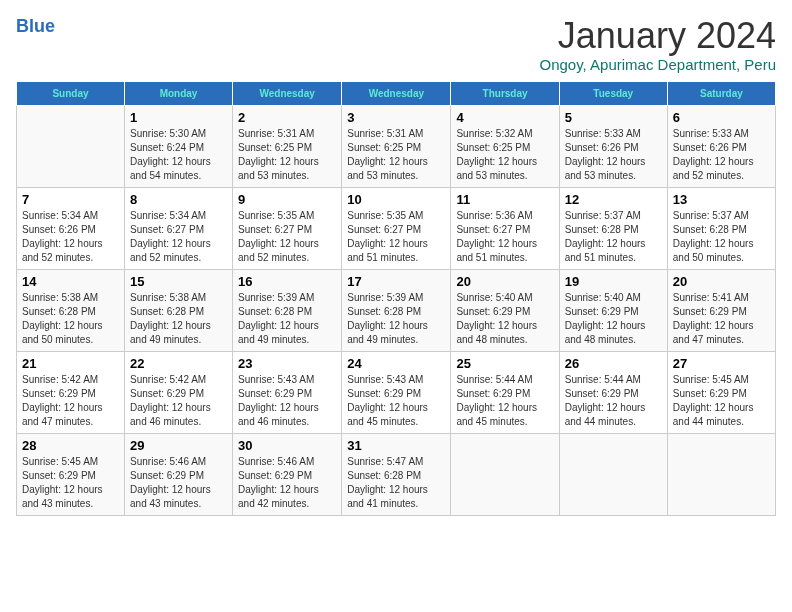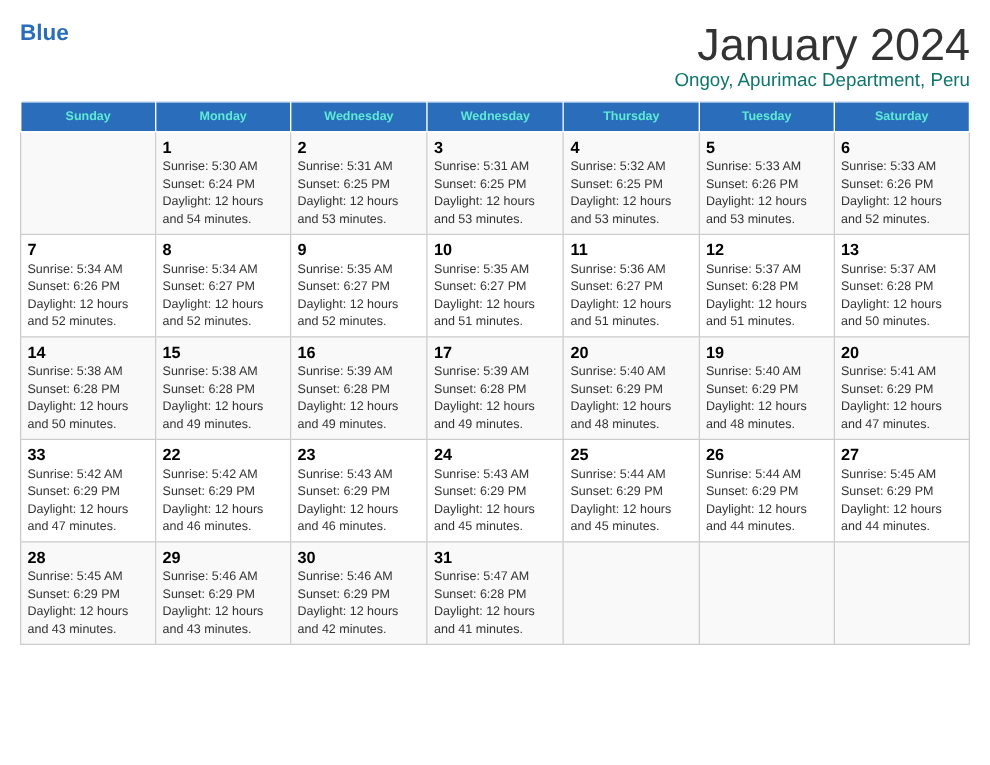--- a/index.html
+++ b/index.html
@@ -146,21 +146,21 @@
         <td><span class="day-number">17</span>
         <span class="cell-info">Sunrise: 5:39 AM<br>Sunset: 6:28 PM<br>Daylight: 12 hours and 49 minutes.</span></td>
         <td><span class="day-number">20</span>
         <span class="cell-info">Sunrise: 5:40 AM<br>Sunset: 6:29 PM<br>Daylight: 12 hours and 48 minutes.</span></td>
         <td><span class="day-number">19</span>
         <span class="cell-info">Sunrise: 5:40 AM<br>Sunset: 6:29 PM<br>Daylight: 12 hours and 48 minutes.</span></td>
         <td><span class="day-number">20</span>
         <span class="cell-info">Sunrise: 5:41 AM<br>Sunset: 6:29 PM<br>Daylight: 12 hours and 47 minutes.</span></td>
       </tr>
       <tr>
-        <td><span class="day-number">33</span>
+        <td><span class="day-number">21</span>
         <span class="cell-info">Sunrise: 5:42 AM<br>Sunset: 6:29 PM<br>Daylight: 12 hours and 47 minutes.</span></td>
         <td><span class="day-number">22</span>
         <span class="cell-info">Sunrise: 5:42 AM<br>Sunset: 6:29 PM<br>Daylight: 12 hours and 46 minutes.</span></td>
         <td><span class="day-number">23</span>
         <span class="cell-info">Sunrise: 5:43 AM<br>Sunset: 6:29 PM<br>Daylight: 12 hours and 46 minutes.</span></td>
         <td><span class="day-number">24</span>
         <span class="cell-info">Sunrise: 5:43 AM<br>Sunset: 6:29 PM<br>Daylight: 12 hours and 45 minutes.</span></td>
         <td><span class="day-number">25</span>
         <span class="cell-info">Sunrise: 5:44 AM<br>Sunset: 6:29 PM<br>Daylight: 12 hours and 45 minutes.</span></td>
         <td><span class="day-number">26</span>

